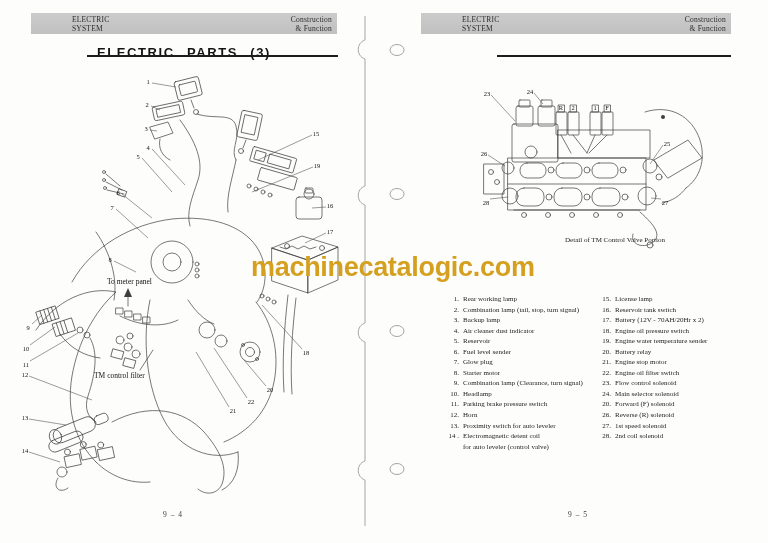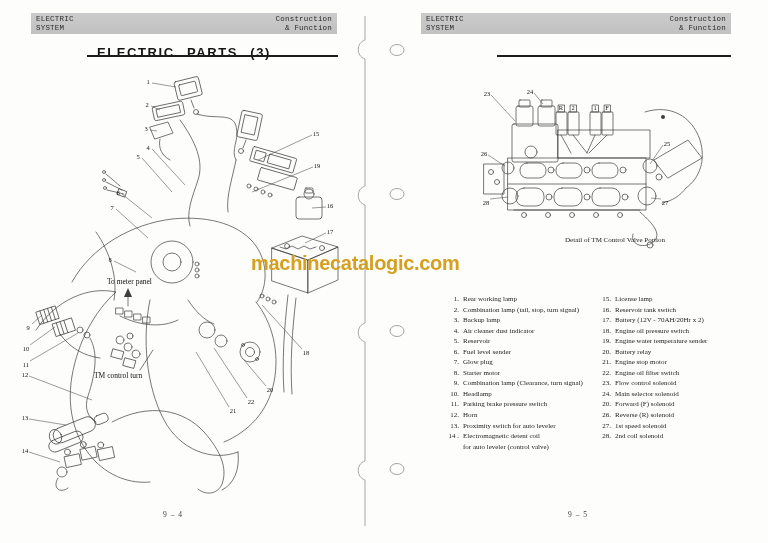--- a/index.html
+++ b/index.html
@@ -5,22 +5,22 @@
   html,body{margin:0;padding:0;background:#ffffff;}
   .canvas{position:relative;width:768px;height:543px;background:#fdfdfc;overflow:hidden;
           font-family:"Liberation Serif",serif;color:#1c1c1c;}
 
   
   .hdr-bar{position:absolute;height:21px;background:linear-gradient(180deg,#cbcbcb,#c1c1c1);
            display:flex;justify-content:space-between;align-items:center;
            padding:0 5px;box-sizing:border-box;}
   #hdr-left{left:31px;top:13px;width:306px;}
   #hdr-right{left:421px;top:13px;width:310px;}
-  .hdr-txt{font-family:Liberation Mono, monospace;font-size:7.5px;line-height:9px;
-           color:#2b2b2b;letter-spacing:.2px;}
+  .hdr-txt{font-family:Liberation Serif, serif;font-size:7.5px;line-height:9px;
+           color:#2b2b2b;letter-spacing:.2px;margin-left:36px;}
   .hdr-txt.right{text-align:right;}
 
   
   .page-title{position:absolute;font-family:"Liberation Sans",sans-serif;font-size:13px;
               font-weight:700;letter-spacing:1.6px;word-spacing:7px;color:#141414;text-align:center;margin-top:8px;}
   #title-left{left:31px;top:37px;width:306px;}
   #title-right{left:421px;top:37px;width:310px;}
   .title-rule{position:absolute;height:2px;background:#1d1d1d;}
   #rule-left{left:87px;top:55px;width:251px;}
   #rule-right{left:497px;top:55px;width:234px;}
@@ -41,21 +41,21 @@
   .plab{margin-left:4px;}
 
   
   .page-num{position:absolute;font-size:7.5px;color:#3a3a3a;letter-spacing:1px;
             text-align:center;width:44px;}
   #pn-left{left:151px;top:510px;}
   #pn-right{left:556px;top:510px;}
 
   
   .watermark{position:absolute;left:251px;top:252px;z-index:5;
-             font-family:"Liberation Sans",sans-serif;font-size:20px;font-weight:700;
+             font-family:"Liberation Sans",sans-serif;font-size:27px;font-weight:700;
              letter-spacing:-0.3px;white-space:nowrap;}
 
   
   svg#diagram{position:absolute;left:0;top:0;width:768px;height:543px;z-index:2;}
   .art *{fill:none;stroke:#3e3e3e;stroke-width:.7;stroke-linecap:round;stroke-linejoin:round;}
   .art .fill{fill:#3e3e3e;stroke:none;}
   .leader{stroke:#4a4a4a;stroke-width:.55;}
   text.callout,text.port{font-family:"Liberation Serif",serif;font-size:6.5px;fill:#161616;stroke:none;}
   .binder *{fill:none;stroke:#9b9b9b;stroke-width:.9;}
 </style>
@@ -357,21 +357,21 @@
     <g class="binder">
       <path d="M365,16 V40 C356,43 356,56 365,59 V186 C356,189 356,202 365,205 V323 C356,326 356,339 365,342 V461 C356,464 356,477 365,480 V526"></path>
       <ellipse cx="397" cy="50" rx="7" ry="5.5"></ellipse>
       <ellipse cx="397" cy="194" rx="7" ry="5.5"></ellipse>
       <ellipse cx="397" cy="331" rx="7" ry="5.5"></ellipse>
       <ellipse cx="397" cy="469" rx="7" ry="5.5"></ellipse>
     </g>
   </svg>
 
   <div class="dlabel" id="lbl-meter">To meter panel</div>
-  <div class="dlabel" id="lbl-tmvalve">TM control turn</div>
+  <div class="dlabel" id="lbl-tmvalve">TM control filter</div>
   <div class="caption">Detail of TM Control Valve Portion</div>
 
   <div class="parts-col" id="parts-col1">
       <div class="prow">
         <span class="pnum">1.</span>
         <span class="plab">Rear working lamp</span>
       </div>
       <div class="prow">
         <span class="pnum">2.</span>
         <span class="plab">Combination lamp (tail, stop, turn signal)</span>

